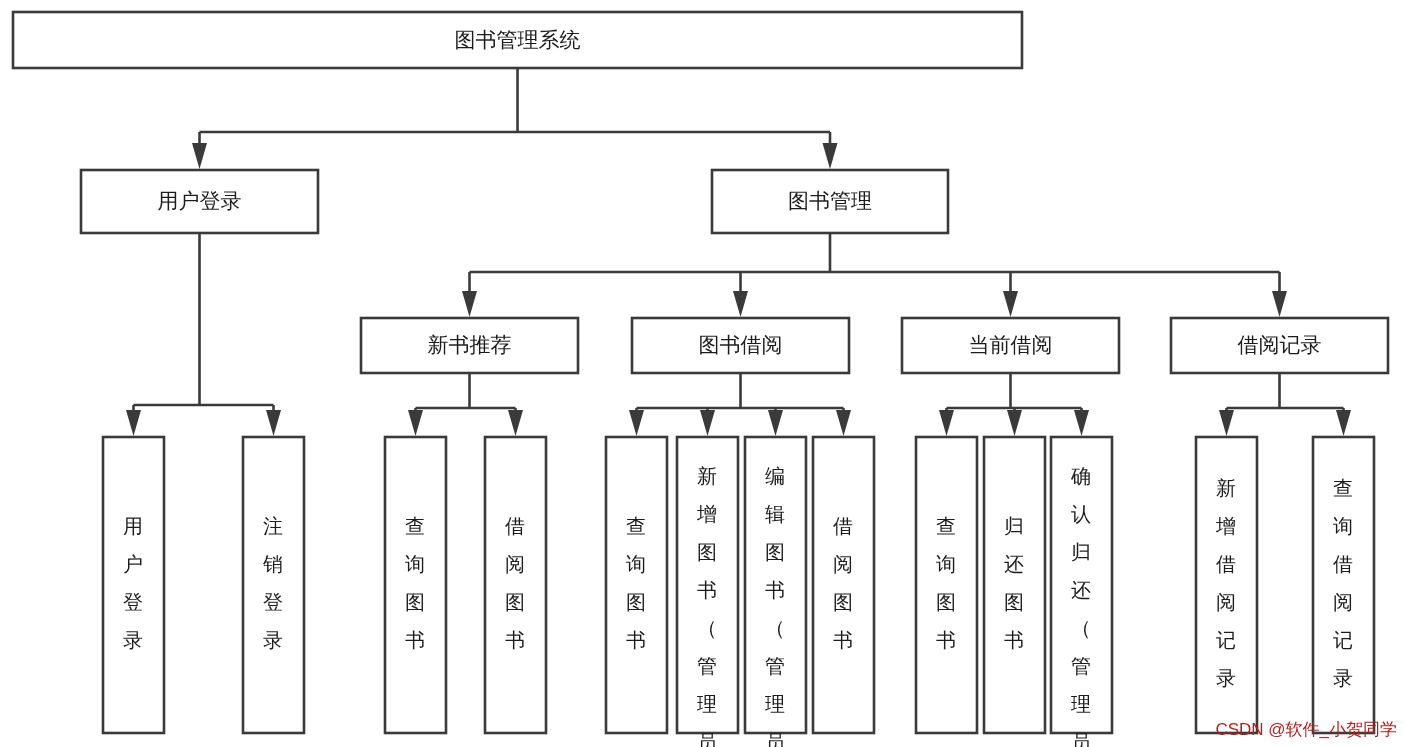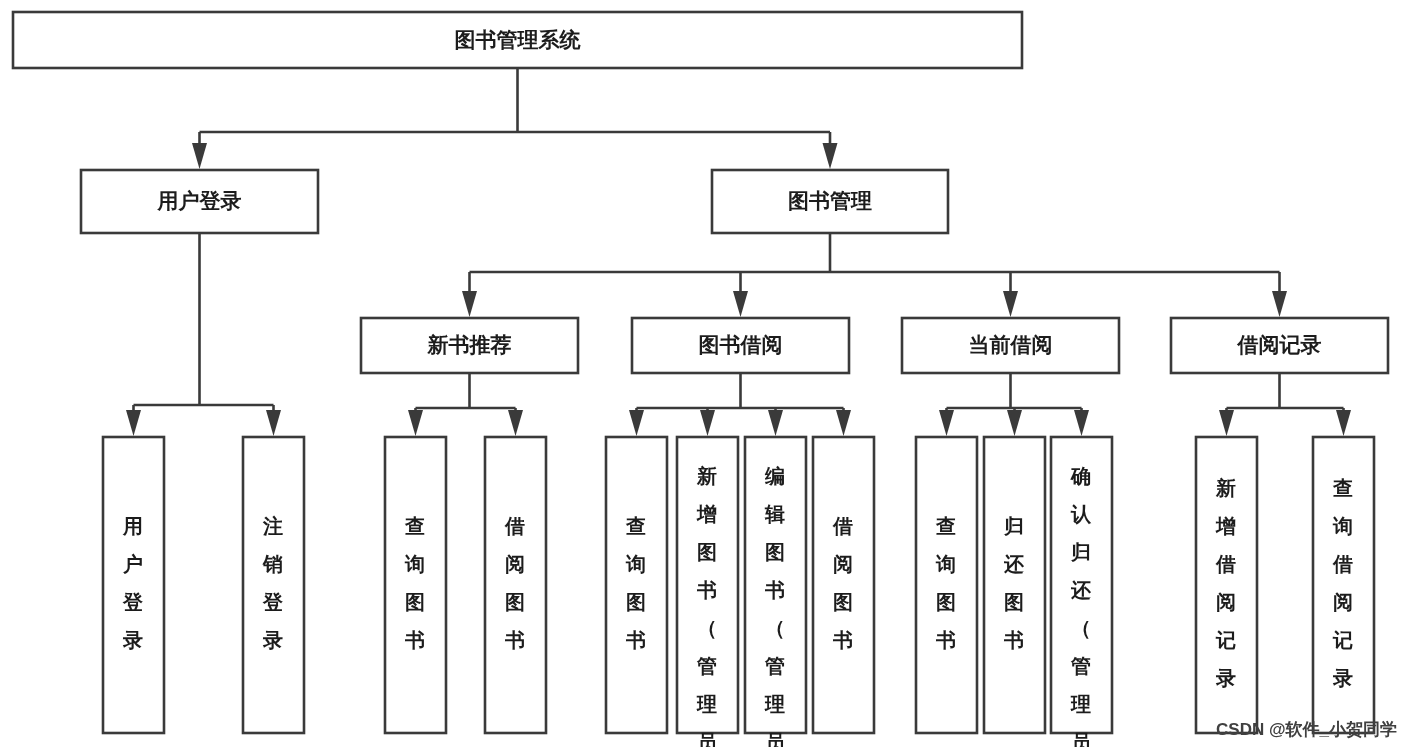--- a/index.html
+++ b/index.html
@@ -9,21 +9,20 @@
   }
   body {
     font-family: "Liberation Sans", "DejaVu Sans", sans-serif;
   }
   #diagram-root {
     position: relative;
     width: 1405px;
     height: 747px;
     background: #ffffff;
     overflow: hidden;
-    font-weight: bold;
   }
   #diagram-svg {
     position: absolute;
     left: 0;
     top: 0;
     width: 1405px;
     height: 747px;
   }
   .node-box {
     fill: #ffffff;
@@ -50,21 +49,21 @@
   .node-label.vertical {
     font-size: 20px;
     letter-spacing: 1px;
   }
   .watermark {
     position: absolute;
     right: 8px;
     bottom: 6px;
     font-family: "Liberation Sans", "DejaVu Sans", sans-serif;
     font-size: 17px;
-    color: #404040;
+    color: #b91c1c;
     white-space: nowrap;
     pointer-events: none;
   }
 </style>
 </head>
 <body>
 
 <div id="diagram-root">
   <svg id="diagram-svg" viewBox="0 0 1405 747">
     <g id="connector-layer">

